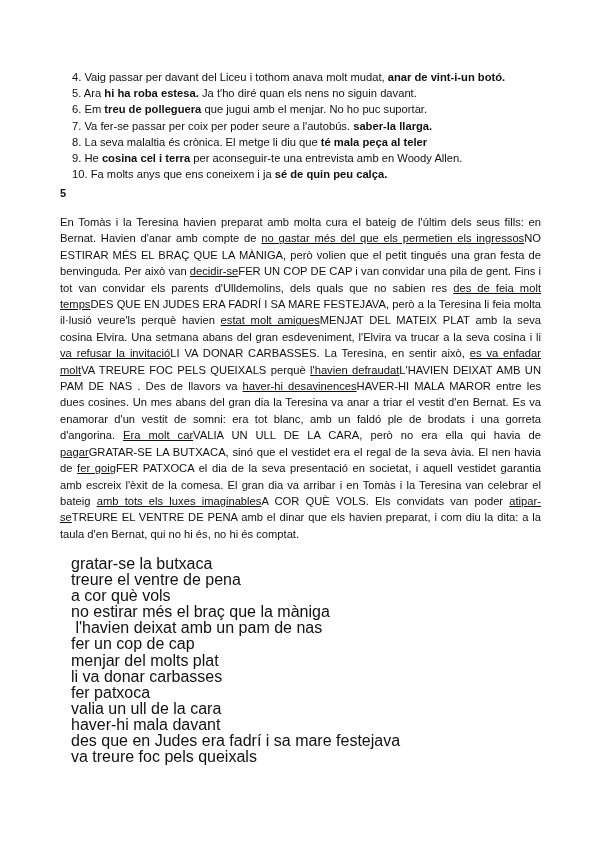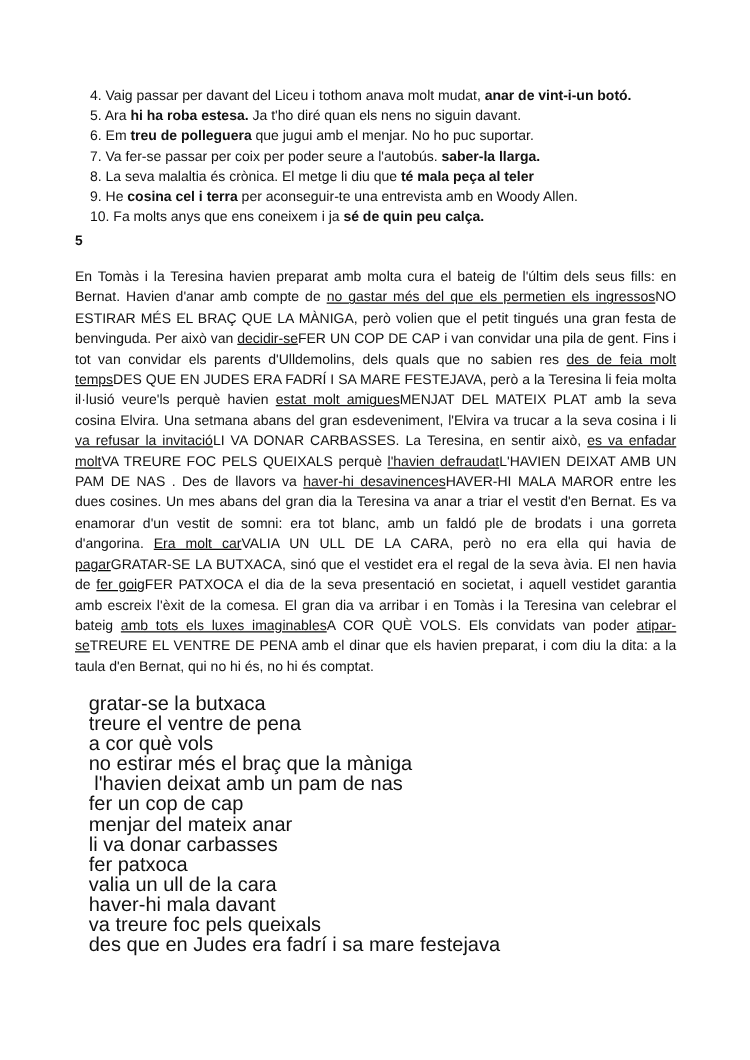--- a/index.html
+++ b/index.html
@@ -34,22 +34,22 @@
 
   <div class="para" id="para"><span>En Tomàs i la Teresina havien preparat amb molta cura el bateig de l'últim dels seus fills: en Bernat. Havien d'anar amb compte de </span><u>no gastar més del que els permetien els ingressos</u><span>NO ESTIRAR MÉS EL BRAÇ QUE LA MÀNIGA, però volien que el petit tingués una gran festa de benvinguda. Per això van </span><u>decidir-se</u><span>FER UN COP DE CAP  i van convidar una pila de gent. Fins i tot van convidar els parents d'Ulldemolins, dels quals que no sabien res </span><u>des de feia molt temps</u><span>DES QUE EN JUDES ERA FADRÍ I SA MARE FESTEJAVA, però a la Teresina li feia molta il·lusió veure'ls perquè havien </span><u>estat molt amigues</u><span>MENJAT DEL MATEIX PLAT amb la seva cosina Elvira. Una setmana abans del gran esdeveniment, l'Elvira va trucar a la seva cosina i li </span><u>va refusar la invitació</u><span>LI VA DONAR CARBASSES. La Teresina, en sentir això, </span><u>es va enfadar molt</u><span>VA TREURE FOC PELS QUEIXALS perquè </span><u>l'havien defraudat</u><span>L'HAVIEN DEIXAT AMB UN PAM DE NAS . Des de llavors va </span><u>haver-hi desavinences</u><span>HAVER-HI MALA MAROR entre les dues cosines. Un mes abans del gran dia la Teresina va anar a triar el vestit d'en Bernat. Es va enamorar d'un vestit de somni: era tot blanc, amb un faldó ple de brodats i una gorreta d'angorina. </span><u>Era molt car</u><span>VALIA UN ULL DE LA CARA, però no era ella qui havia de </span><u>pagar</u><span>GRATAR-SE LA BUTXACA, sinó que el vestidet era el regal de la seva àvia. El nen havia de </span><u>fer goig</u><span>FER PATXOCA el dia de la seva presentació en societat, i aquell vestidet garantia amb escreix l'èxit de la comesa. El gran dia va arribar i en Tomàs i la Teresina van celebrar el bateig </span><u>amb tots els luxes imaginables</u><span>A COR QUÈ VOLS. Els convidats van poder </span><u>atipar-se</u><span>TREURE EL VENTRE DE PENA amb el dinar que els havien preparat, i com diu la dita: a la taula d'en Bernat, qui no hi és, no hi és comptat.</span></div>
 
   <div class="idioms" id="idioms">
       <div>gratar-se la butxaca</div>
       <div>treure el ventre de pena</div>
       <div>a cor què vols</div>
       <div>no estirar més el braç que la màniga</div>
       <div> l'havien deixat amb un pam de nas</div>
       <div>fer un cop de cap</div>
-      <div>menjar del mateix anar</div>
+      <div>menjar del molts plat</div>
       <div>li va donar carbasses</div>
       <div>fer patxoca</div>
       <div>valia un ull de la cara</div>
       <div>haver-hi mala davant</div>
+      <div>des que en Judes era fadrí i sa mare festejava</div>
       <div>va treure foc pels queixals</div>
-      <div>des que en Judes era fadrí i sa mare festejava</div>
     </div>
 
 </div>
 
 </body></html>

